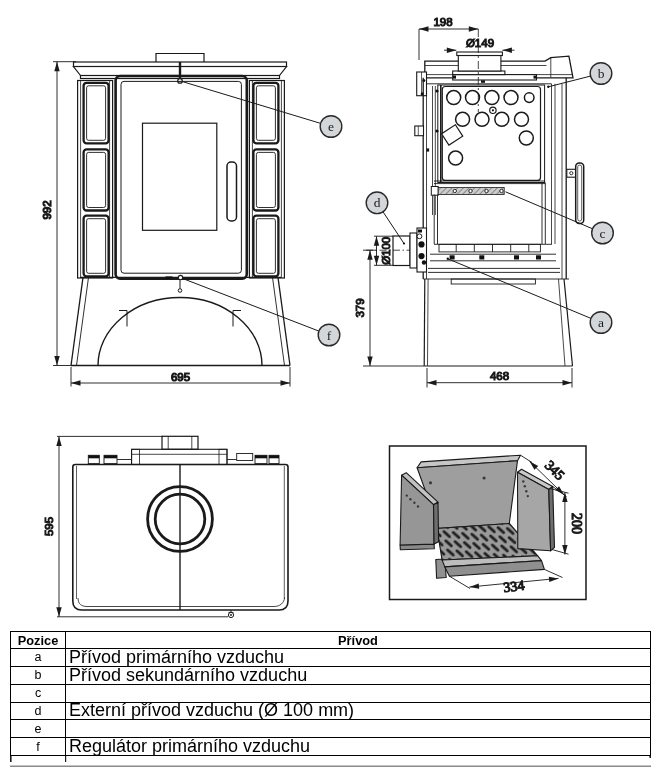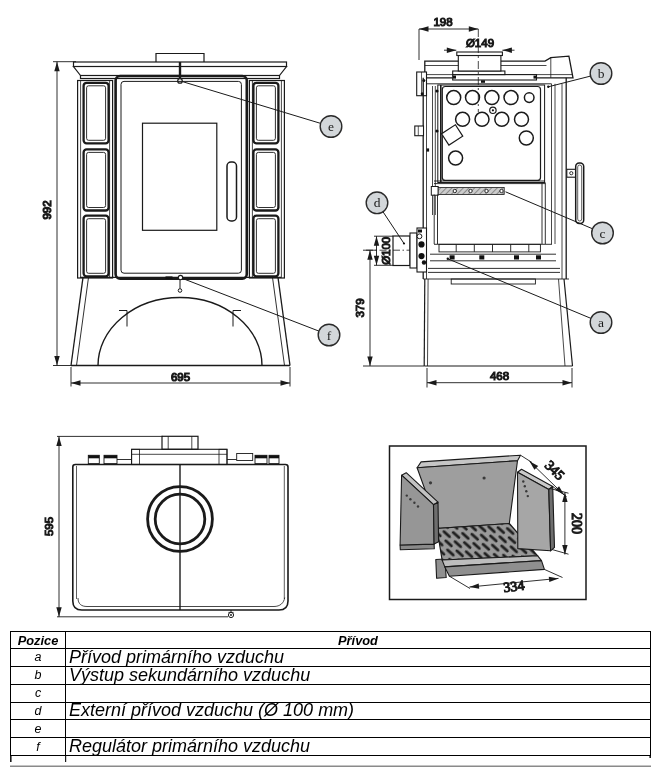--- a/index.html
+++ b/index.html
@@ -10,21 +10,21 @@
   svg text{fill:#1a1a1a;}
   .dimtxt{font-family:"Liberation Sans",sans-serif;font-size:11.5px;}
   .isotxt{font-family:"Liberation Serif",serif;font-size:14px;}
   .callout-letter{font-family:"Liberation Serif",serif;font-size:13.5px;}
   
   .tbl{position:absolute;left:10px;top:631px;width:641px;box-sizing:border-box;
        border:1.7px solid #000;background:#fff;}
   .tbl-row{display:flex;box-sizing:border-box;border-top:1.5px solid #000;}
   .tbl-row.hdr{border-top:none;height:16px;}
   .tbl-row.data{height:17.85px;}
-  .cell{box-sizing:border-box;display:flex;align-items:center;overflow:hidden;white-space:nowrap;font-style:italic;}
+  .cell{box-sizing:border-box;display:flex;align-items:center;overflow:hidden;white-space:nowrap;}
   .cell.pos{width:55px;justify-content:center;border-right:1.2px solid #000;
             font-size:12.5px;}
   .cell.nam{flex:1;padding-left:3px;font-size:18px;}
   .tbl-row.hdr .cell{font-weight:bold;font-size:12.8px;}
   .tbl-row.hdr .cell.nam{justify-content:center;padding-left:0;}
 </style>
 </head>
 <body>
 
 <div class="page">
@@ -451,21 +451,21 @@
   <div class="tbl-row hdr">
     <div class="cell pos">Pozice</div>
     <div class="cell nam">Přívod</div>
   </div>
   <div class="tbl-row data">
     <div class="cell pos">a</div>
     <div class="cell nam">Přívod primárního vzduchu</div>
   </div>
   <div class="tbl-row data">
     <div class="cell pos">b</div>
-    <div class="cell nam">Výstup sekundárního vzduchu</div>
+    <div class="cell nam">Přívod sekundárního vzduchu</div>
   </div>
   <div class="tbl-row data">
     <div class="cell pos">c</div>
   </div>
   <div class="tbl-row data">
     <div class="cell pos">d</div>
     <div class="cell nam">Externí přívod vzduchu (Ø 100 mm)</div>
   </div>
   <div class="tbl-row data">
     <div class="cell pos">e</div>

